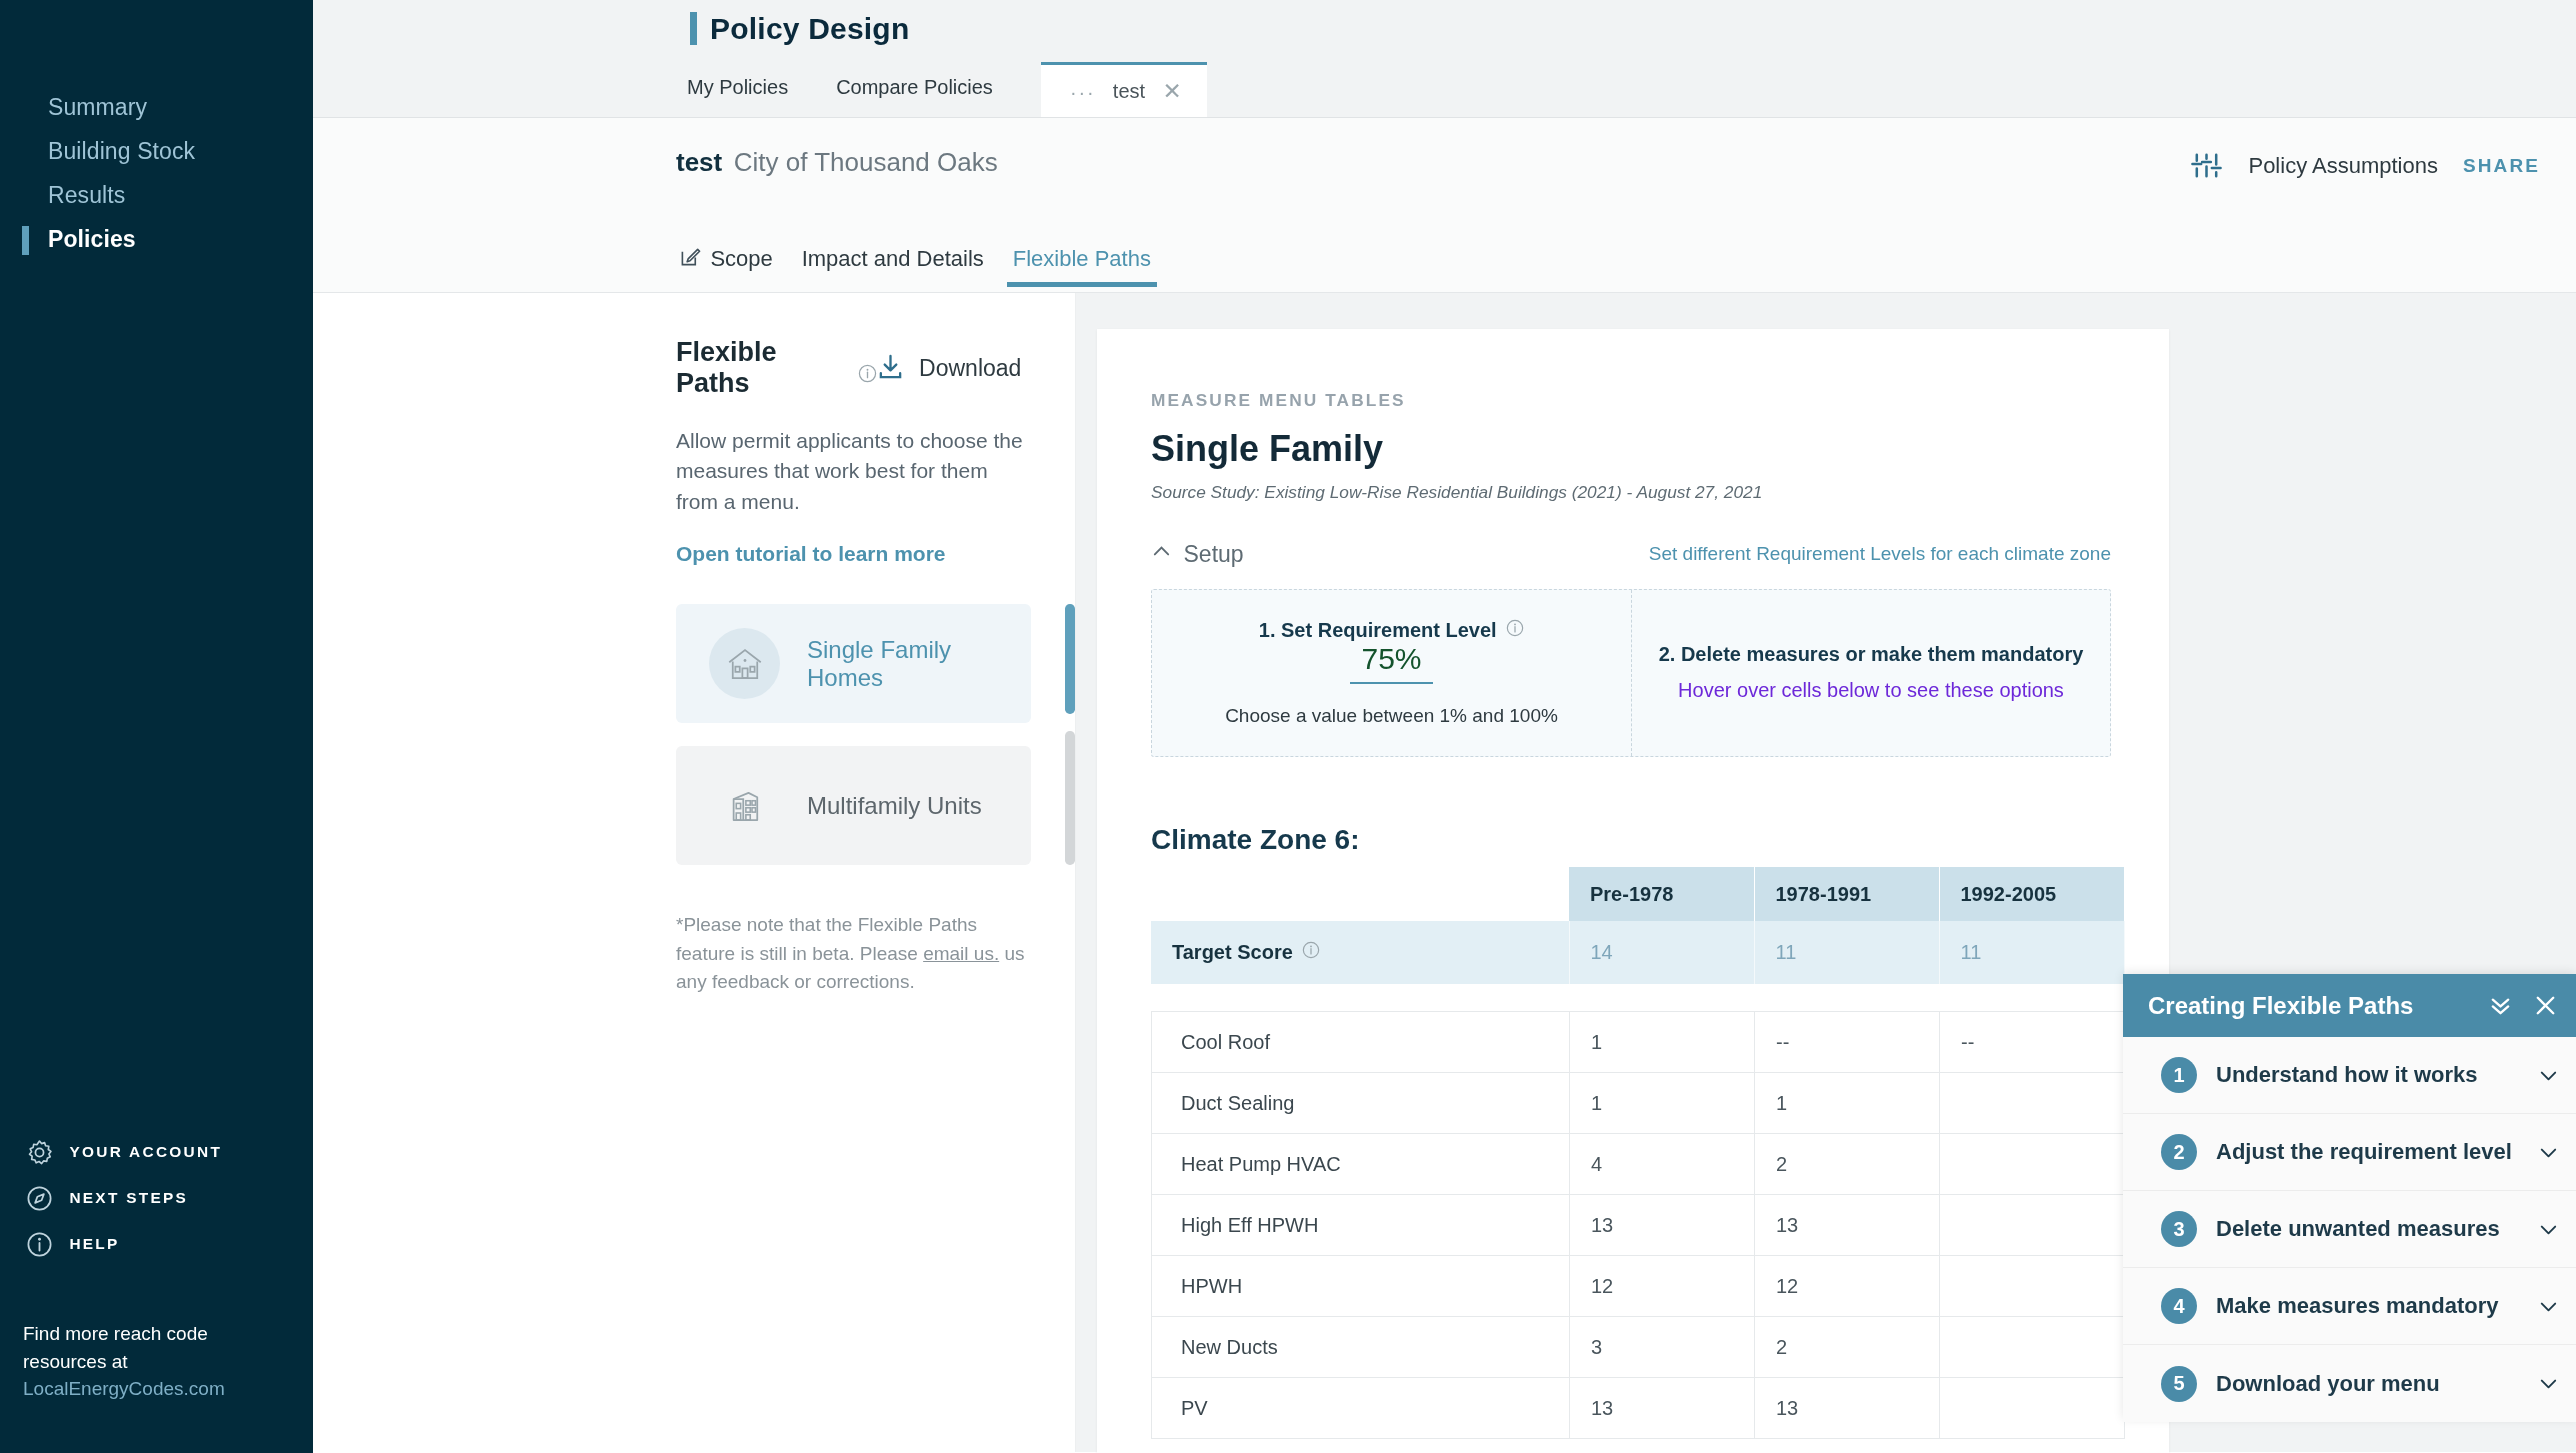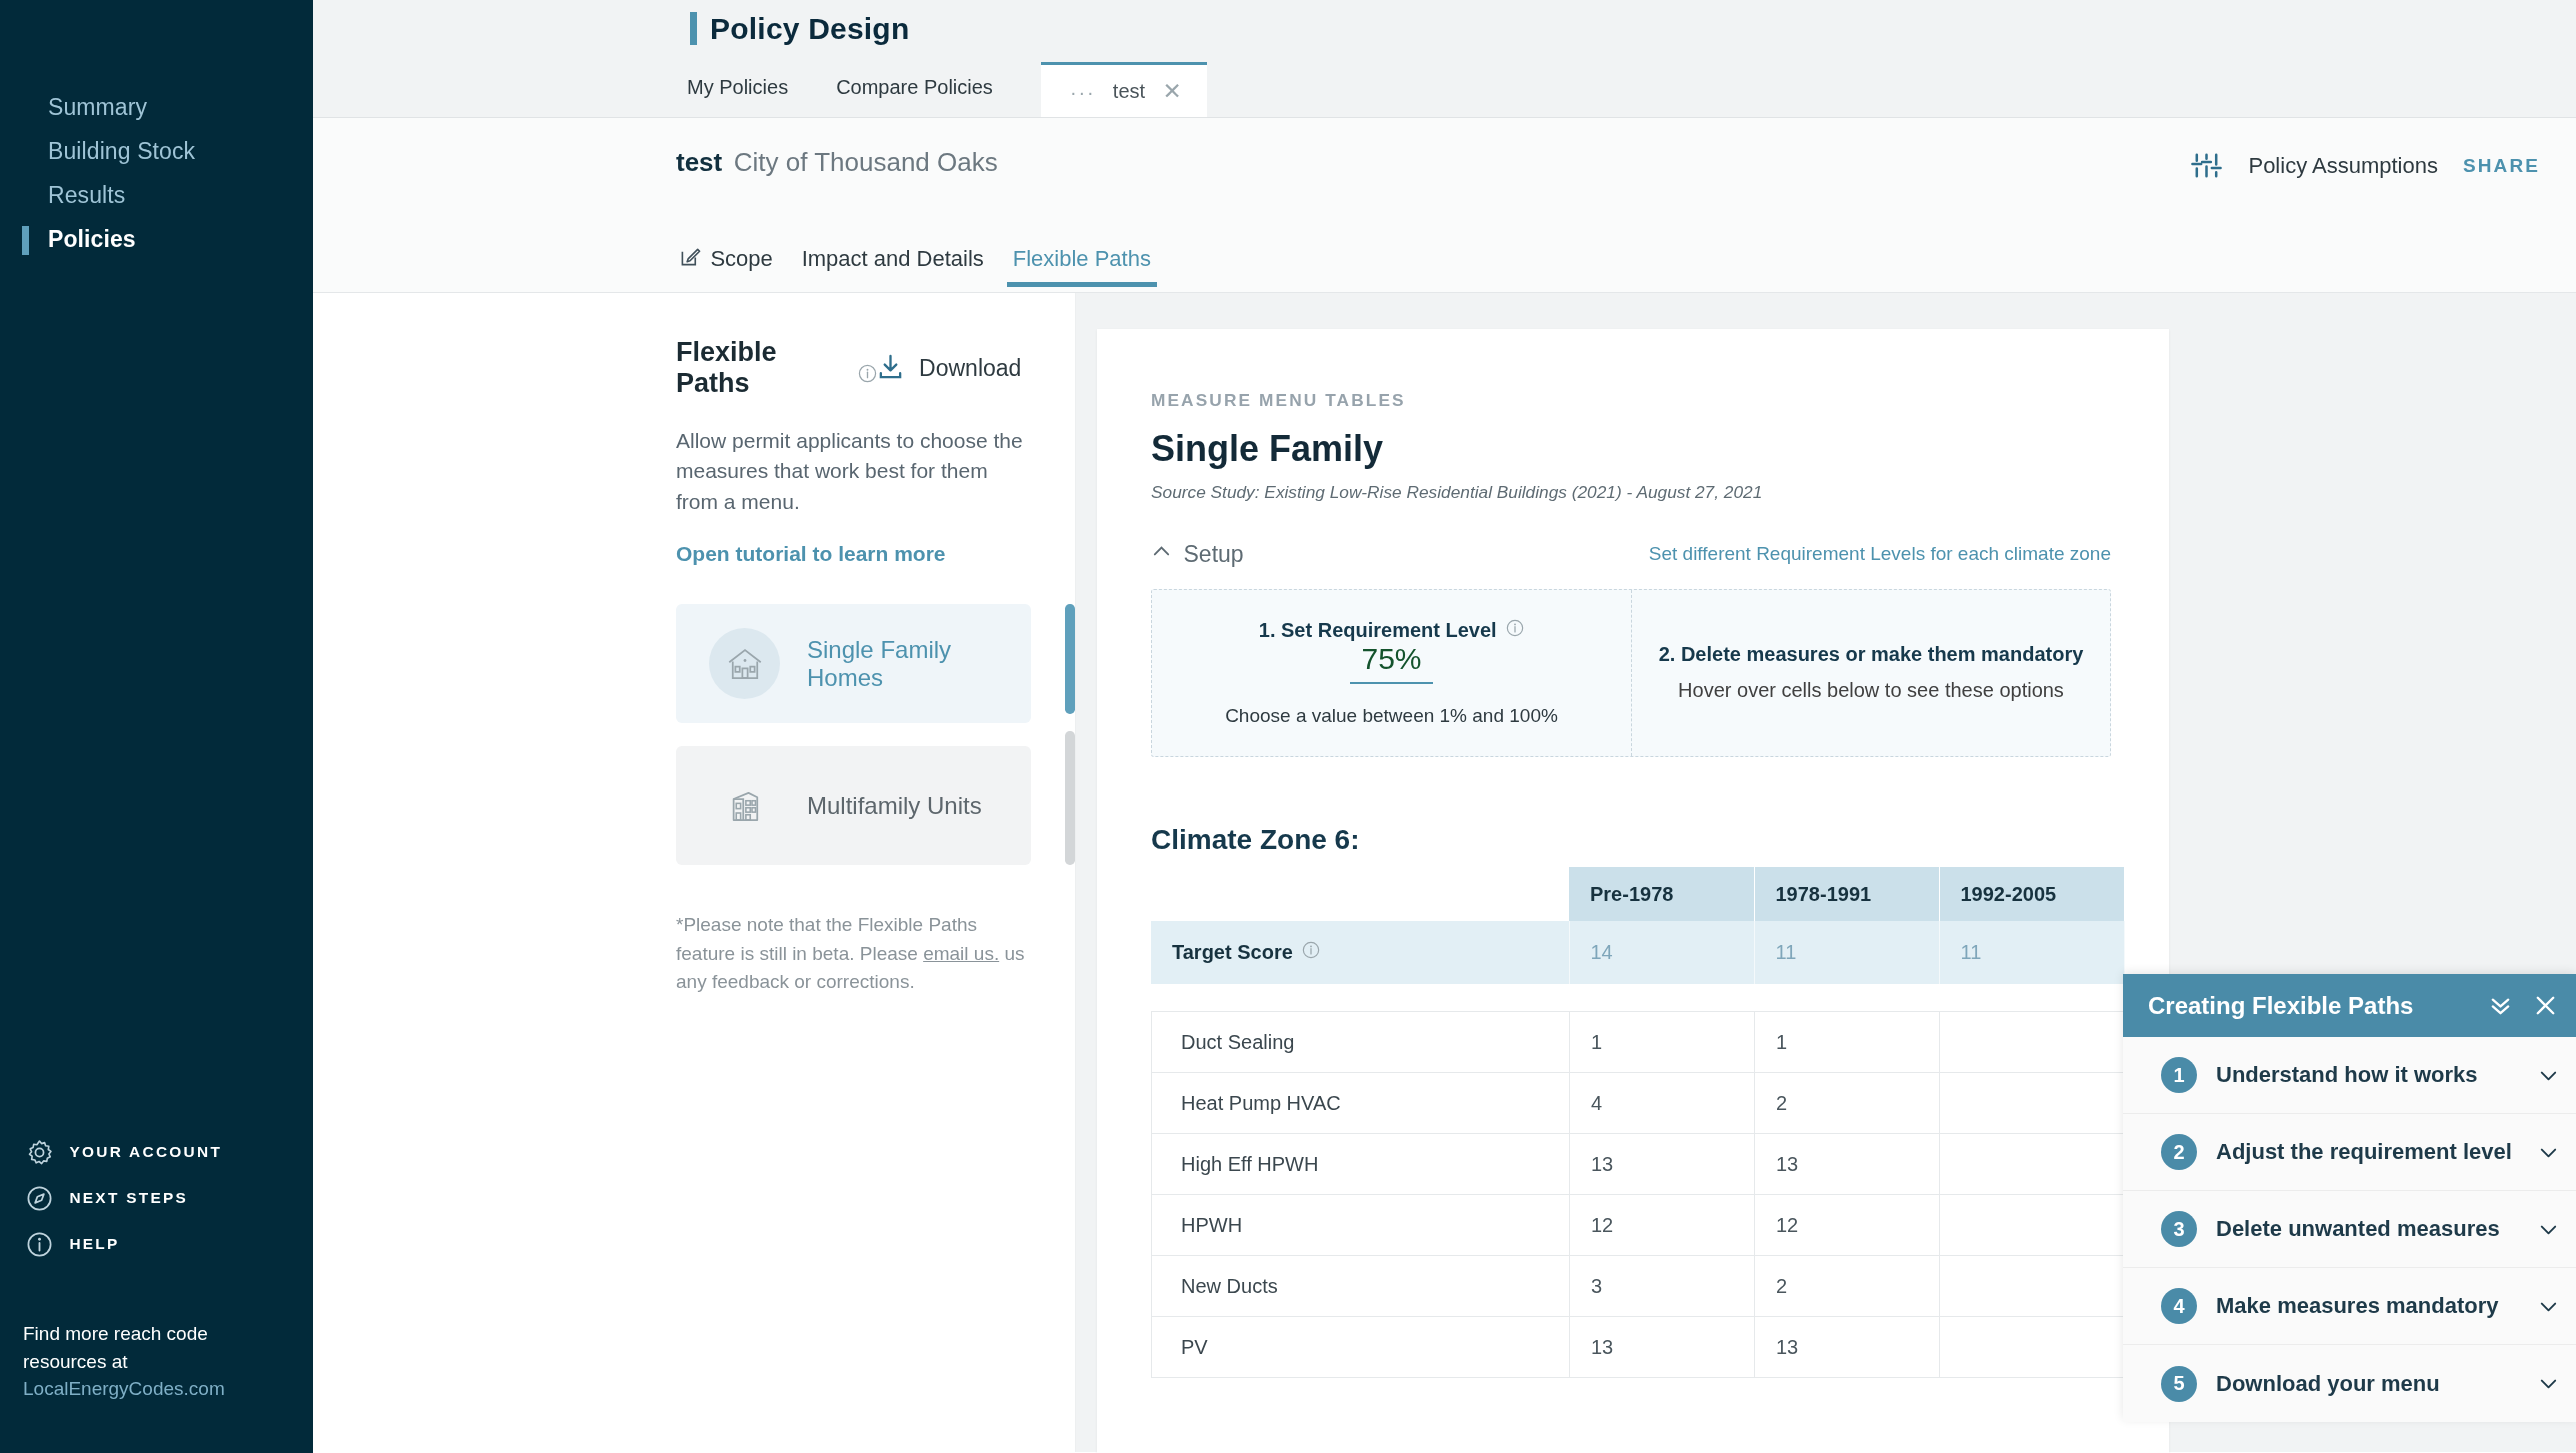--- a/index.html
+++ b/index.html
@@ -151,21 +151,21 @@
 
   .setup-box {
     margin-top: 21px; border: 1px dashed #C9D6DE; background: #F6FAFC; display: flex;
     height: 168px; border-radius: 2.9px;
   }
   .setup-col { flex: 1 1 50%; display: flex; flex-direction: column; align-items: center; justify-content: center; padding: 11.5px; }
   .setup-col.sep { border-left: 1px dashed #C9D6DE; }
   .sc-title { font-size: 20px; font-weight: 700; color: #16394C; display: flex; align-items: center; gap: 9.6px; }
   .sc-value { font-size: 30px; color: #14532d; border-bottom: 2.9px solid #4D92AE; padding: 0 11.5px 5.8px; cursor: pointer; }
   .sc-sub { margin-top: 21px; font-size: 19px; color: #2E3A40; }
-  .sc-sub2 { margin-top: 13px; font-size: 20px; color: #404040; }
+  .sc-sub2 { margin-top: 13px; font-size: 20px; color: #6d28d9; }
 
   .cz { margin-top: 67px; font-size: 28px; font-weight: 700; color: #16394C; }
 
   .tbl { margin-top: 11.5px; width: 100%; border-collapse: collapse; table-layout: fixed; }
   .tbl col.c0 { width: 418px; }
   .tbl col.cN { width: 185px; }
   .tbl thead th { height: 54px; font-size: 20px; font-weight: 700; color: #17323F; text-align: left; padding-left: 21px; }
   .tbl thead th.blank { background: transparent; }
   .tbl thead th.zone { background: #CBE0EA; border-right: 1px solid #FFFFFF; }
   .tbl tr.target td { background: #E2EFF5; height: 63px; font-size: 20px; color: #7FA6BA; padding-left: 21px; border-right: 1px solid #F4F9FB; }
@@ -474,20 +474,26 @@
 
             <table class="tbl2">
               <colgroup>
                   <col class="c0" style="width:418px">
                   <col style="width:185px">
                   <col style="width:185px">
                   <col style="width:185px">
                 </colgroup>
               <tbody>
                 <tr>
+                  <td>Cool Roof</td>
+                  <td class="num">1</td>
+                  <td class="num">--</td>
+                  <td class="num">--</td>
+                </tr>
+                <tr>
                   <td>Duct Sealing</td>
                   <td class="num">1</td>
                   <td class="num">1</td>
                   <td class="num"></td>
                 </tr>
                 <tr>
                   <td>Heat Pump HVAC</td>
                   <td class="num">4</td>
                   <td class="num">2</td>
                   <td class="num"></td>

